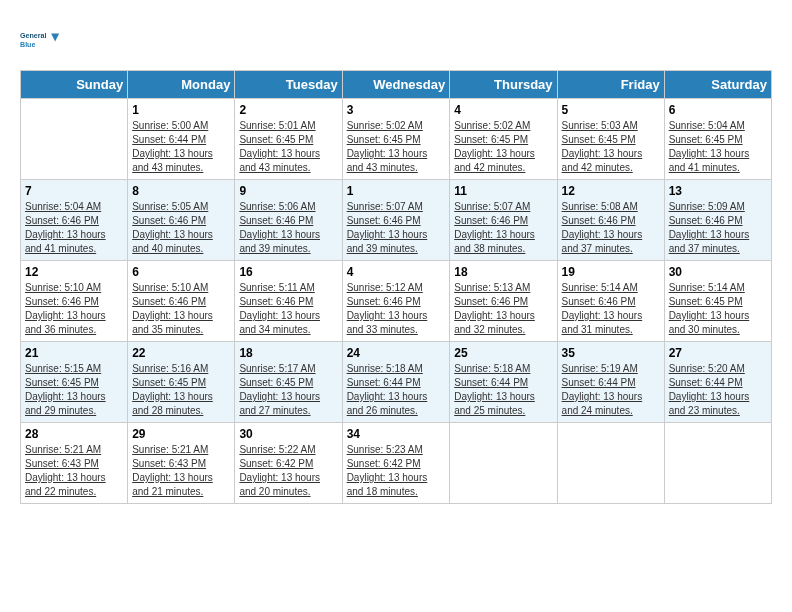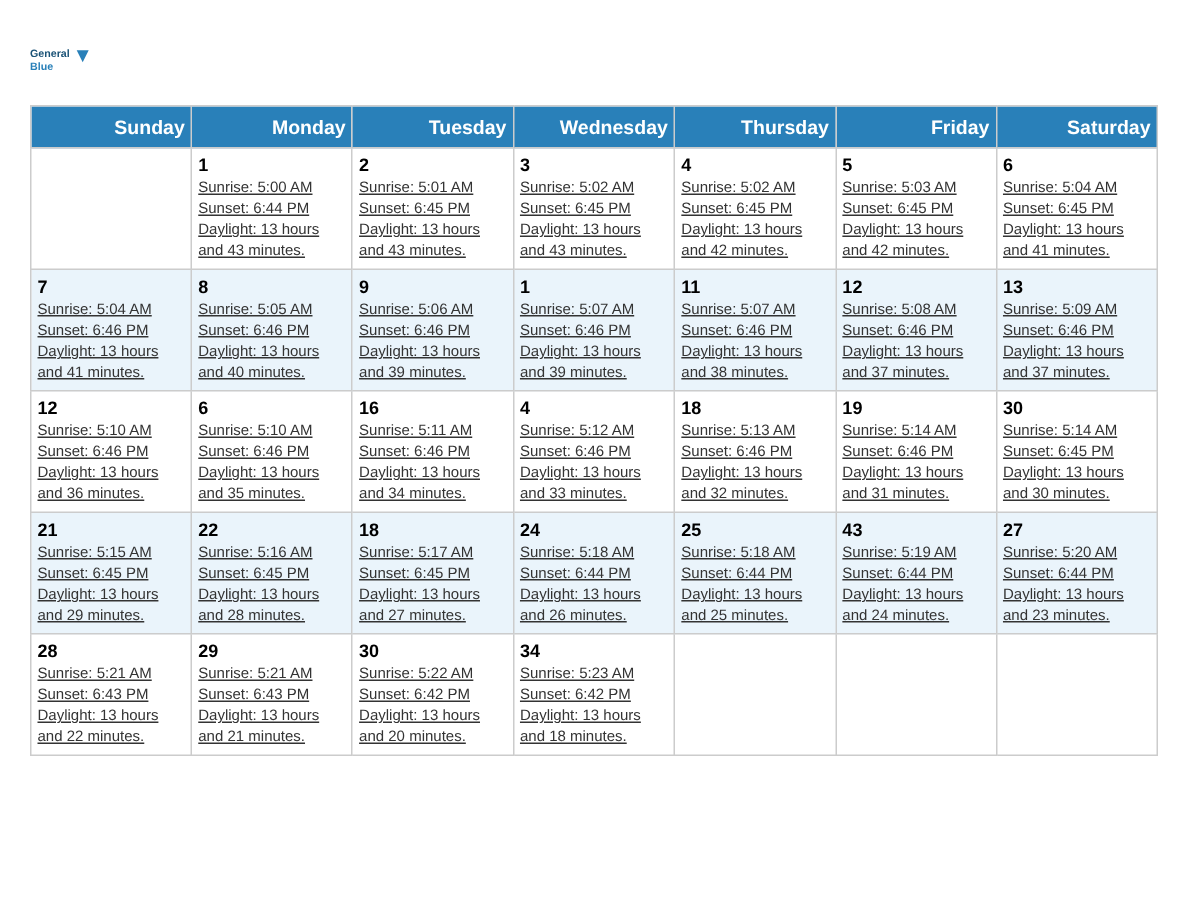--- a/index.html
+++ b/index.html
@@ -212,21 +212,21 @@
         </td>
         <td>
           <span class="day-number">24</span>
           <div class="day-info">Sunrise: 5:18 AM<br>Sunset: 6:44 PM<br>Daylight: 13 hours and 26 minutes.</div>
         </td>
         <td>
           <span class="day-number">25</span>
           <div class="day-info">Sunrise: 5:18 AM<br>Sunset: 6:44 PM<br>Daylight: 13 hours and 25 minutes.</div>
         </td>
         <td>
-          <span class="day-number">43</span>
+          <span class="day-number">35</span>
           <div class="day-info">Sunrise: 5:19 AM<br>Sunset: 6:44 PM<br>Daylight: 13 hours and 24 minutes.</div>
         </td>
         <td>
           <span class="day-number">27</span>
           <div class="day-info">Sunrise: 5:20 AM<br>Sunset: 6:44 PM<br>Daylight: 13 hours and 23 minutes.</div>
         </td>
       </tr>
       <tr>
         <td>
           <span class="day-number">28</span>

